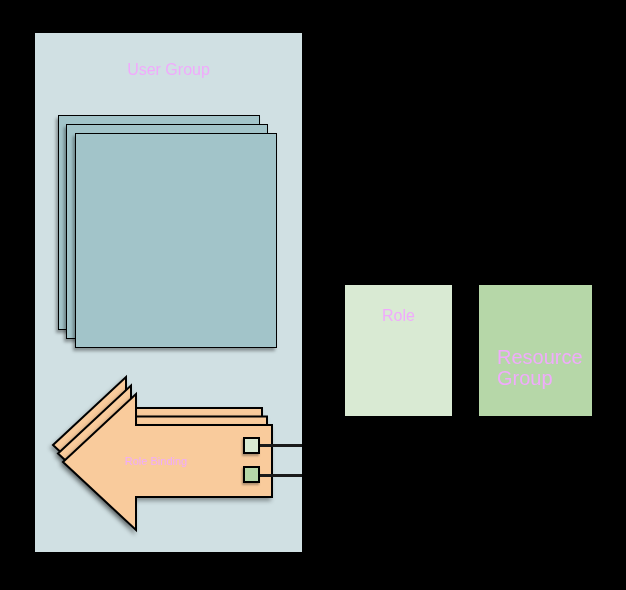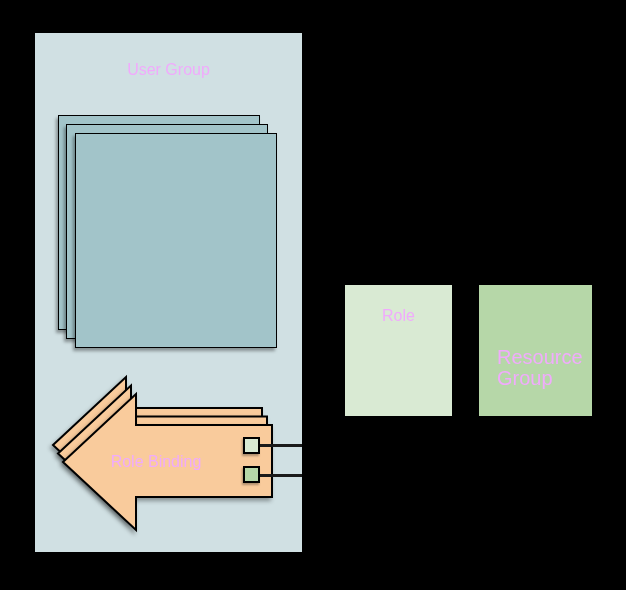--- a/index.html
+++ b/index.html
@@ -43,21 +43,21 @@
   
   #arrow-svg { left: 30px; top: 355px; }
   #arrow-svg polygon {
     stroke: #000;
     stroke-width: 2;
     stroke-linejoin: miter;
     filter: drop-shadow(-2px 3px 2px rgba(0,0,0,0.35));
   }
   #role-binding-label {
     left: 66px; top: 452px; width: 180px;
-    text-align: center; font-size: 16px; line-height: 19px;
+    text-align: center; font-size: 11px; line-height: 19px;
   }
 
   
   .port {
     width: 13px; height: 13px;
     border: 2px solid #000;
     box-shadow: -1px 2px 2px rgba(0,0,0,0.3);
   }
   #port-role           { left: 243px; top: 437px; background: #d9ead3; }
   #port-resource-group { left: 243px; top: 466px; background: #b6d7a8; }

